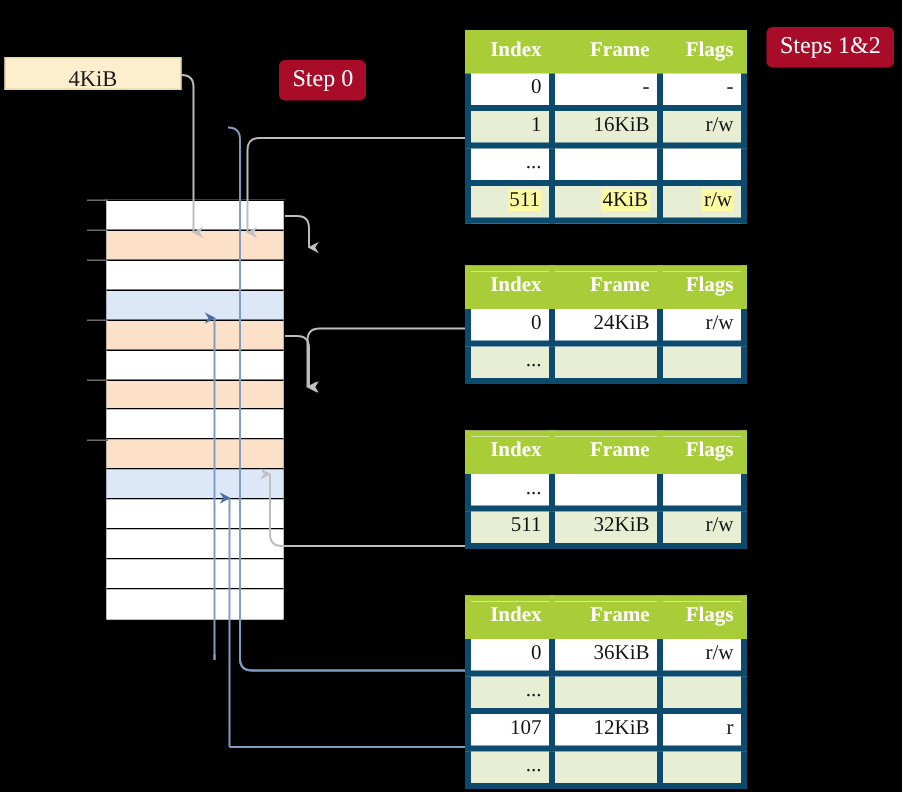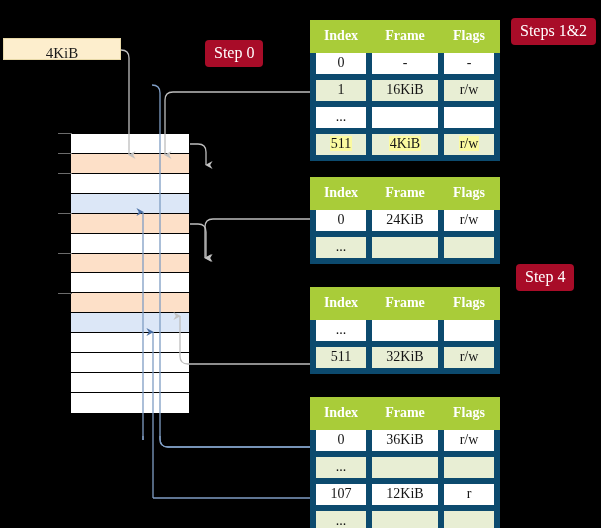--- a/index.html
+++ b/index.html
@@ -44,25 +44,25 @@
 
   
   .ptable {
     position: absolute;
     border-collapse: collapse;
     background: #ffffff;
     font-size: 14px;
     table-layout: fixed;
   }
   .ptable td, .ptable th {
-    border: 6px solid #0c4a6e;
+    border: 4px solid #0c4a6e;
     padding: 2px 5px 3px 5px;
     height: 19px;
     box-sizing: border-box;
-    text-align: center;
+    text-align: right;
     font-weight: normal;
     color: #141414;
     overflow: hidden;
     white-space: nowrap;
   }
   .ptable th {
     background: #a9cc39;
     color: #ffffff;
     font-weight: bold;
     border-color: #a9cc39;
@@ -131,28 +131,25 @@
   <div class="tick" style="left:58px; top:153px; width:14px;"></div>
   <div class="tick" style="left:58px; top:173px; width:14px;"></div>
   <div class="tick" style="left:58px; top:213px; width:14px;"></div>
   <div class="tick" style="left:58px; top:253px; width:14px;"></div>
   <div class="tick" style="left:58px; top:293px; width:14px;"></div>
 
   <div class="size-box" style="left:3px; top:38px; width:118px; height:22px;">
     <span>4KiB</span>
   </div>
 
-  <div class="step-badge" style="left:186px; top:40px;margin-left:19px;">
+  <div class="step-badge" style="left:186px; top:40px;">
     <span>Step 0</span>
   </div>
   <div class="step-badge" style="left:511px; top:18px;">
     <span>Steps 1&amp;2</span>
-  </div>
-  <div class="step-badge" style="left:516px; top:264px;">
-    <span>Step 4</span>
   </div>
 
   <table class="ptable" id="tbl0" style="left:310px; top:20px; width:170px;">
       <thead>
         <tr>
           <th class="col-index">Index</th>
           <th class="col-frame">Frame</th>
           <th class="col-flags">Flags</th>
         </tr>
       </thead>

